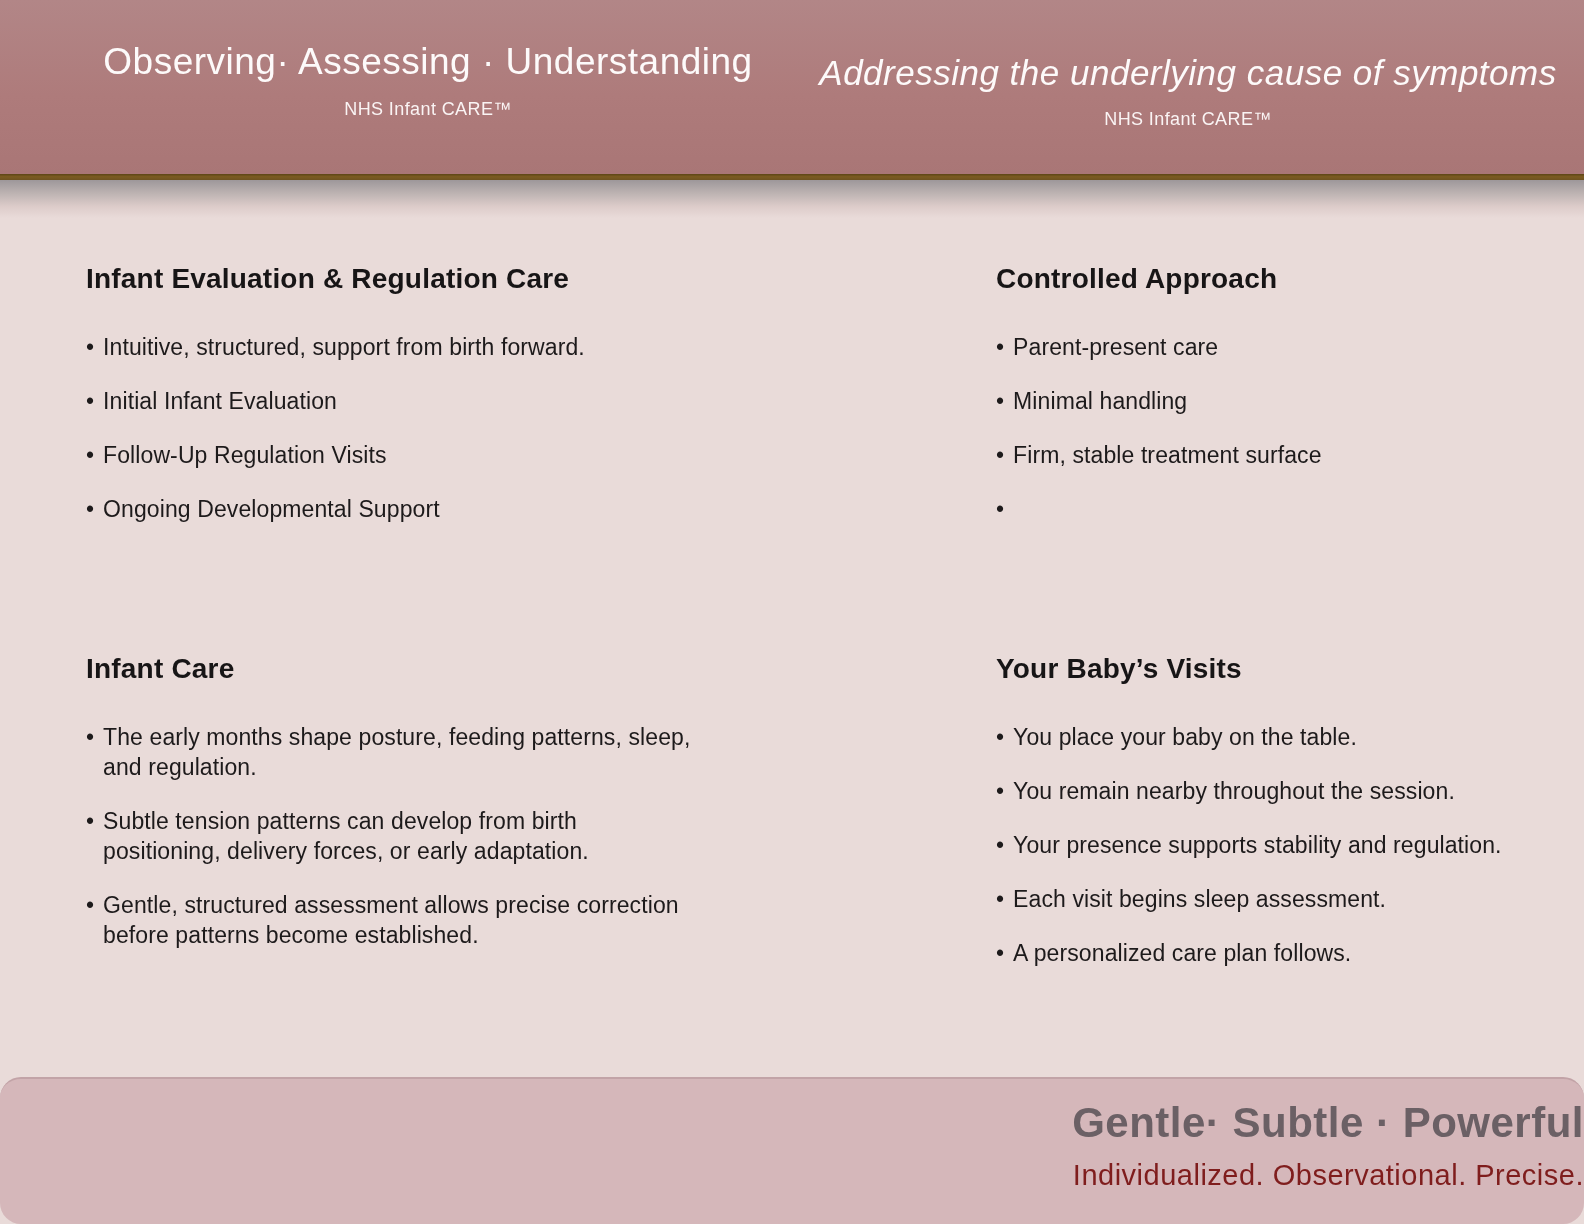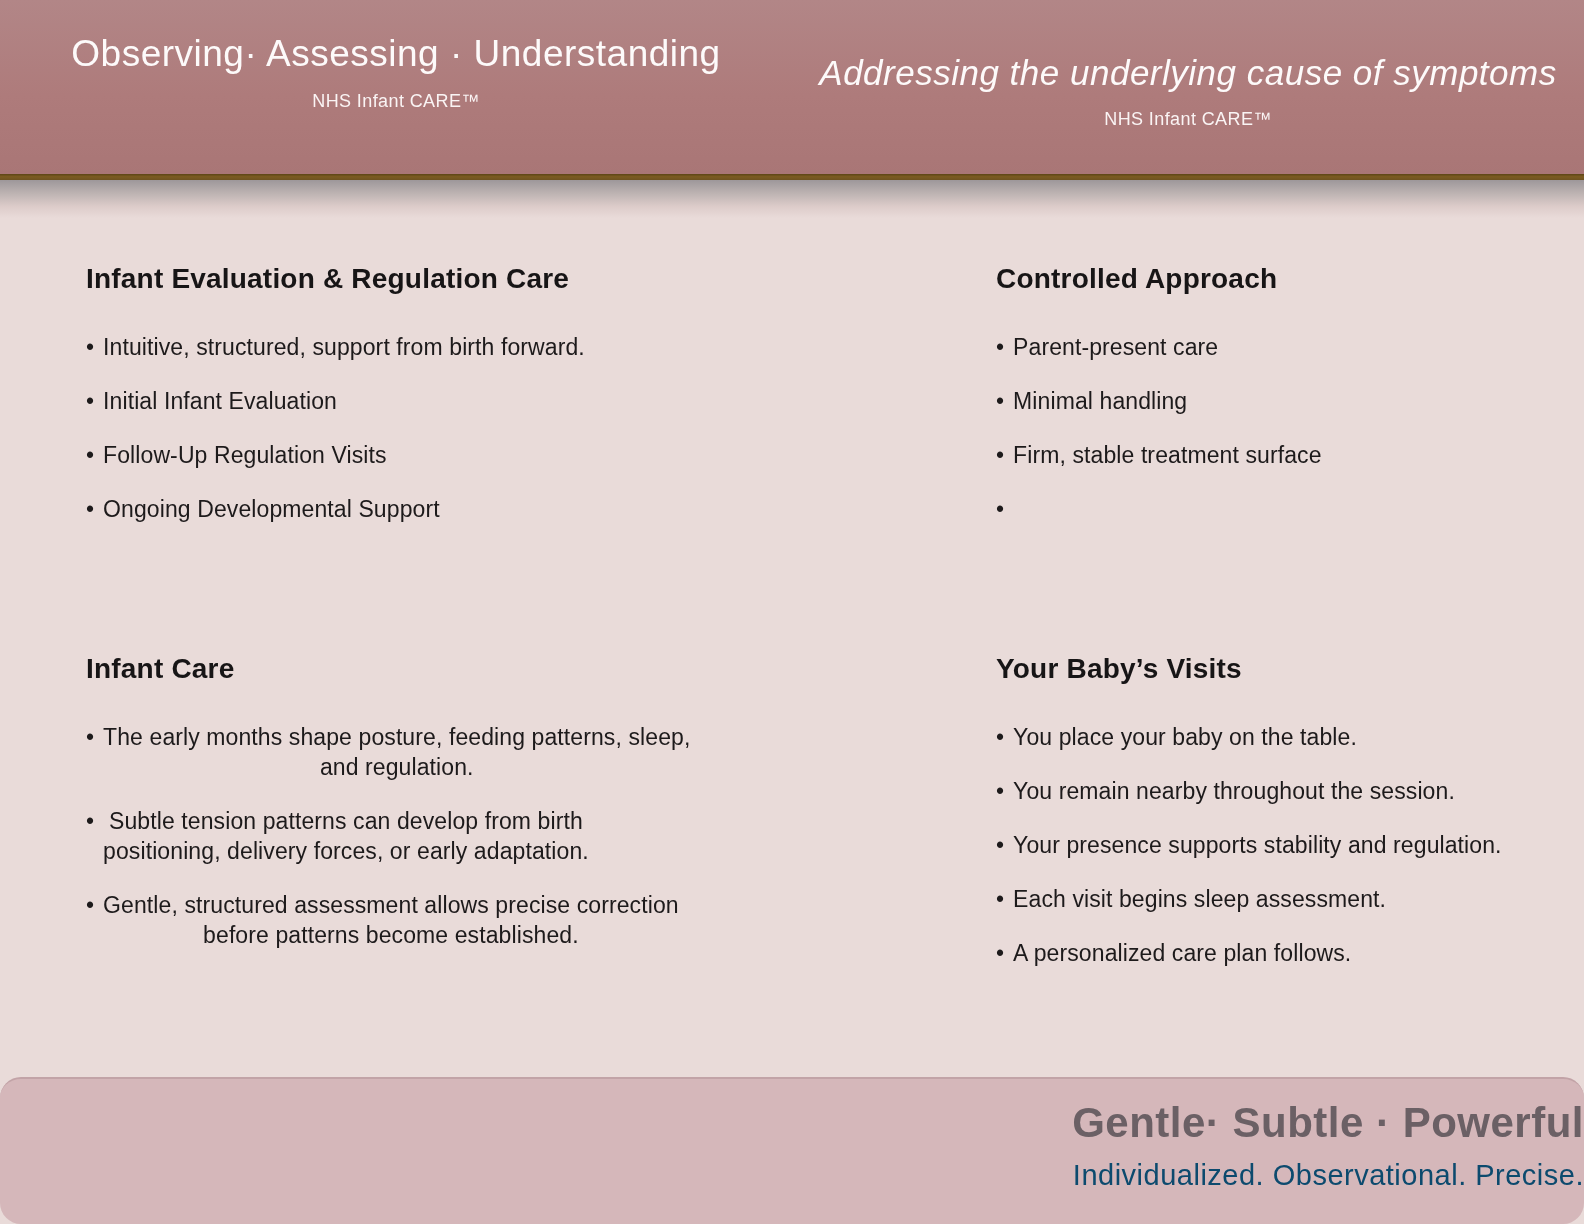--- a/index.html
+++ b/index.html
@@ -21,21 +21,21 @@
     top: 0; left: 0;
     width: 100%;
     height: 174px;
     background: linear-gradient(180deg, #b28687 0%, #ae7b7b 55%, #a97676 100%);
   }
   .header-col {
     position: absolute;
     width: 50%;
     text-align: center;
   }
-  .header-col.left  { left: 0;   top: 34px; }
+  .header-col.left  { left: 0;   top: 42px; padding-left: 32px; }
   .header-col.right { left: 50%; top: 54px; }
   .header-title {
     color: #fdfafa;
     font-size: 37px;
     font-weight: 400;
     letter-spacing: 0.5px;
     line-height: 1.1;
   }
   .header-col.right .header-title { font-size: 35px; font-style: italic; }
   .header-subtitle {
@@ -86,21 +86,21 @@
     margin-bottom: 24px;
     font-size: 23px;
     line-height: 30px;
     color: #1d1a1b;
   }
   .bullet-dot {
     flex: 0 0 auto;
     margin-right: 9px;
     color: #1d1a1b;
   }
-  .bullet-text { white-space: pre-line; letter-spacing: 0.1px; text-align: center; }
+  .bullet-text { white-space: pre-line; letter-spacing: 0.1px; }
 
   
   .footer {
     position: absolute;
     left: 0;
     top: 1077px;
     width: 100%;
     height: 147px;
     background: #d5b7ba;
     border-top: 2px solid #c2a3a7;
@@ -112,21 +112,21 @@
     margin-top: 20px;
     font-size: 42px;
     font-weight: 700;
     color: #6b6065;
     letter-spacing: 0.5px;
   }
   .footer-subtitle {
     margin-top: 12px;
     font-size: 29px;
     font-weight: 400;
-    color: #0c4a6e;
+    color: #7f1d1d;
     letter-spacing: 0.5px;
   }
 </style>
 </head>
 <body>
 
 <div class="slide">
 
   <div class="header">
     <div class="header-col left">

